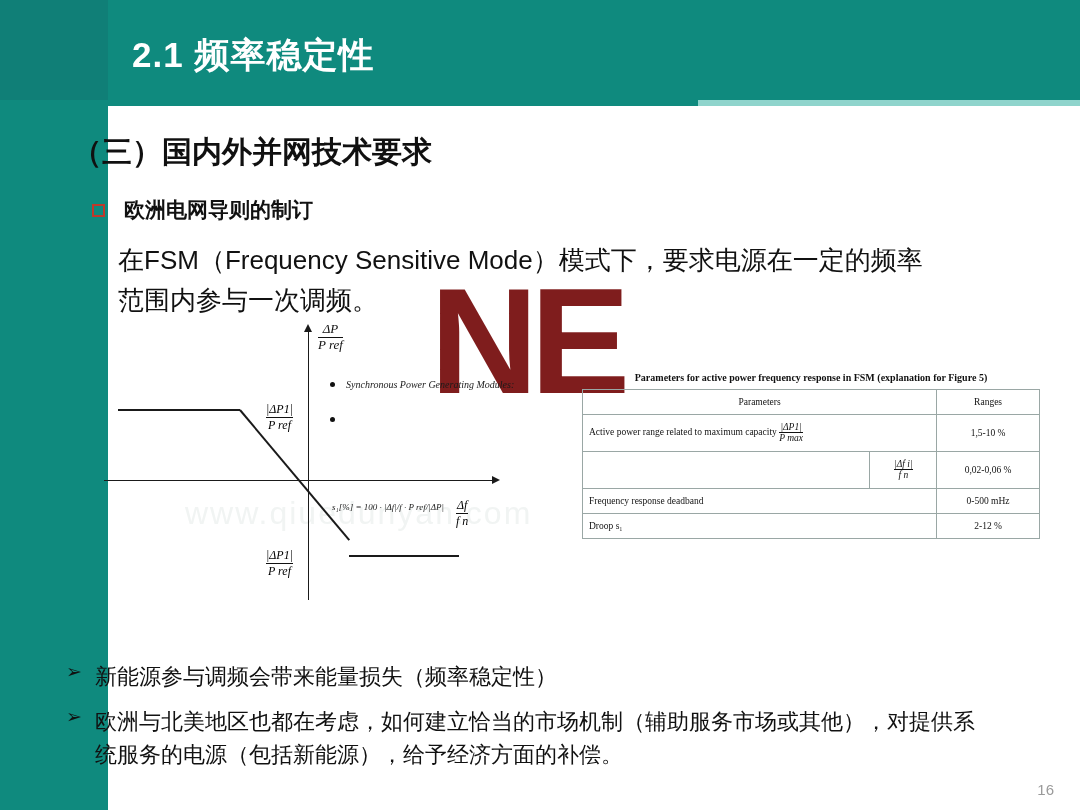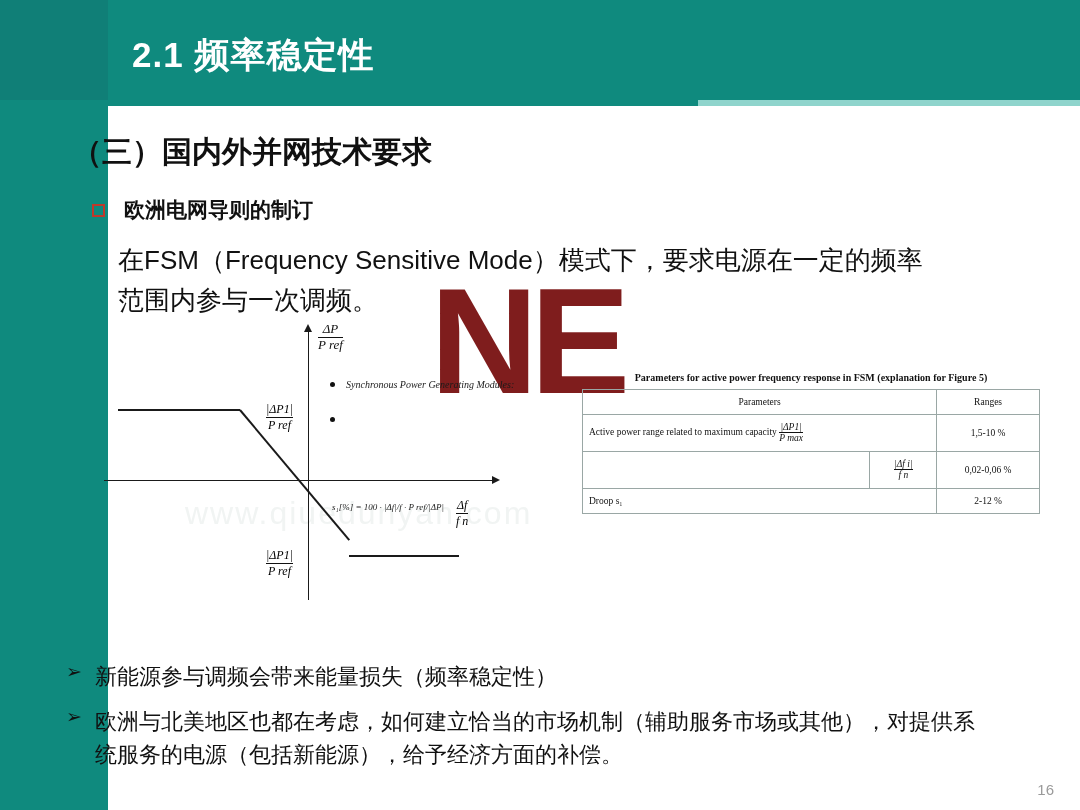--- a/index.html
+++ b/index.html
@@ -389,20 +389,24 @@
         <td class="c-params"></td>
         <td class="c-sym">
           <span class="mini-frac">
             <span class="n">|Δf i|</span>
             <span class="d">f n</span>
           </span>
         </td>
         <td class="c-range">0,02-0,06 %</td>
       </tr>
       <tr>
+        <td class="c-params" colspan="2">Frequency response deadband</td>
+        <td class="c-range">0-500 mHz</td>
+      </tr>
+      <tr>
         <td class="c-params" colspan="2">Droop s₁</td>
         <td class="c-range">2-12 %</td>
       </tr>
     </tbody>
   </table>
 </div>
 
 <div class="arrow-bullet" style="top:660px;">➢</div>
 <div class="b-text" style="top:660px;">新能源参与调频会带来能量损失（频率稳定性）</div>
 

